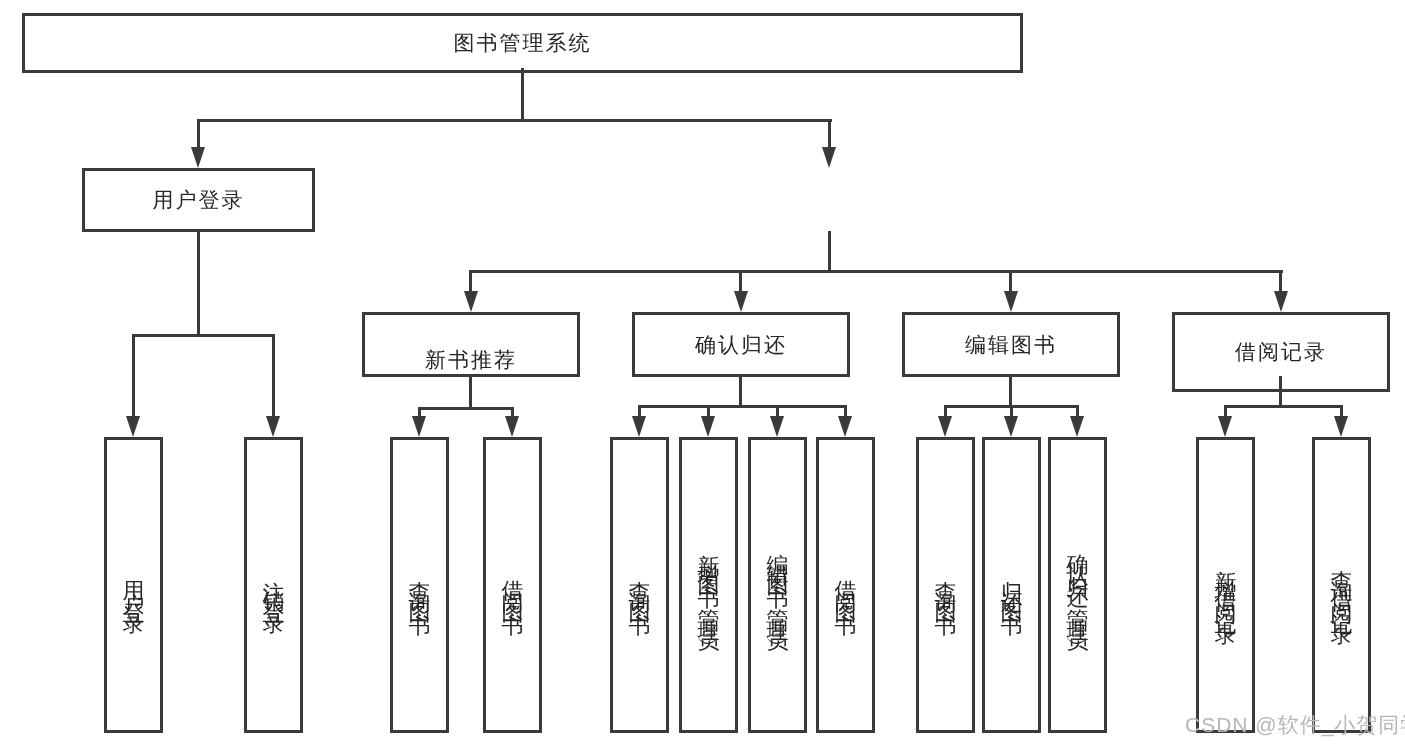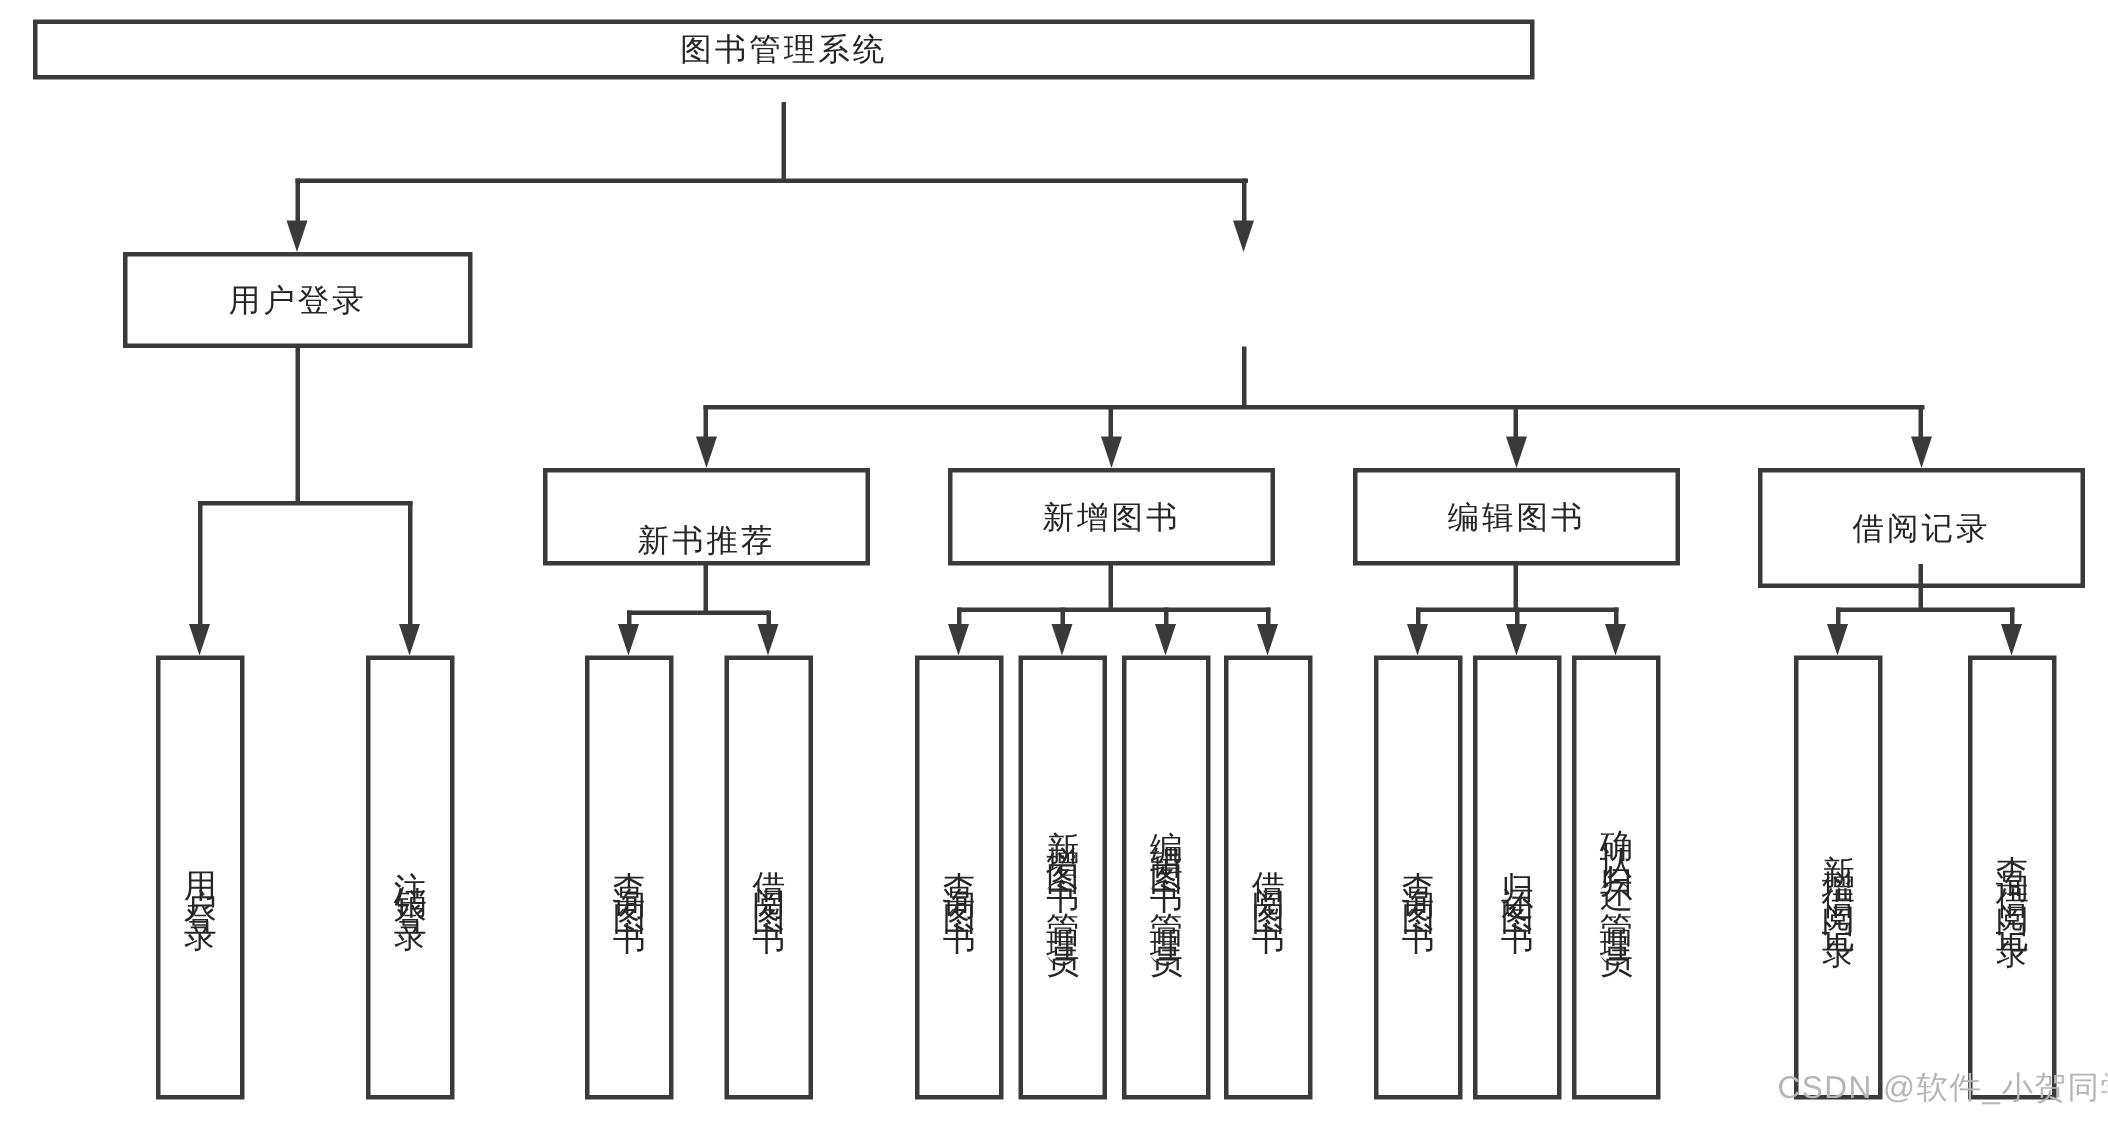--- a/index.html
+++ b/index.html
@@ -32,21 +32,21 @@
   .wm {
     position:absolute; left:1185px; top:711px; z-index:5;
     color:#b6b6b6; font-size:21px; letter-spacing:1px; white-space:nowrap;
   }
 </style>
 </head>
 <body>
 
 <div class="canvas">
 
-  <div class="box" style="left:22px; top:13px; width:1001px; height:40px;text-align:center;">
+  <div class="box" style="left:22px; top:13px; width:1001px; height:60px;text-align:center;">
     <span class="lbl">图书管理系统</span>
   </div>
 
   <div class="vl" style="left:521px; top:68px; height:53px;"></div>
   <div class="hl" style="left:197px; top:119px; width:635px;"></div>
   <div class="vl" style="left:197px; top:119px; height:30px;"></div>
   <div class="ar" style="left:191px; top:147px;"></div>
   <div class="vl" style="left:828px; top:119px; height:30px;"></div>
   <div class="ar" style="left:822px; top:147px;"></div>
 
@@ -69,21 +69,21 @@
   <div class="ar" style="left:734px; top:291px;"></div>
   <div class="vl" style="left:1009px; top:270px; height:23px;"></div>
   <div class="ar" style="left:1004px; top:291px;"></div>
   <div class="vl" style="left:1279px; top:270px; height:23px;"></div>
   <div class="ar" style="left:1274px; top:291px;"></div>
 
   <div class="box" style="left:362px; top:312px; width:218px; height:65px;align-items:flex-end;">
     <span class="lbl">新书推荐</span>
   </div>
   <div class="box" style="left:632px; top:312px; width:218px; height:65px;">
-    <span class="lbl">新增图书</span>
+    <span class="lbl">确认归还</span>
   </div>
   <div class="box" style="left:902px; top:312px; width:218px; height:65px;">
     <span class="lbl">编辑图书</span>
   </div>
   <div class="box" style="left:1172px; top:312px; width:218px; height:80px;">
     <span class="lbl">借阅记录</span>
   </div>
 
   <div class="vl" style="left:469px; top:376px; height:33px;"></div>
   <div class="hl" style="left:418px; top:407px; width:95px;"></div>

